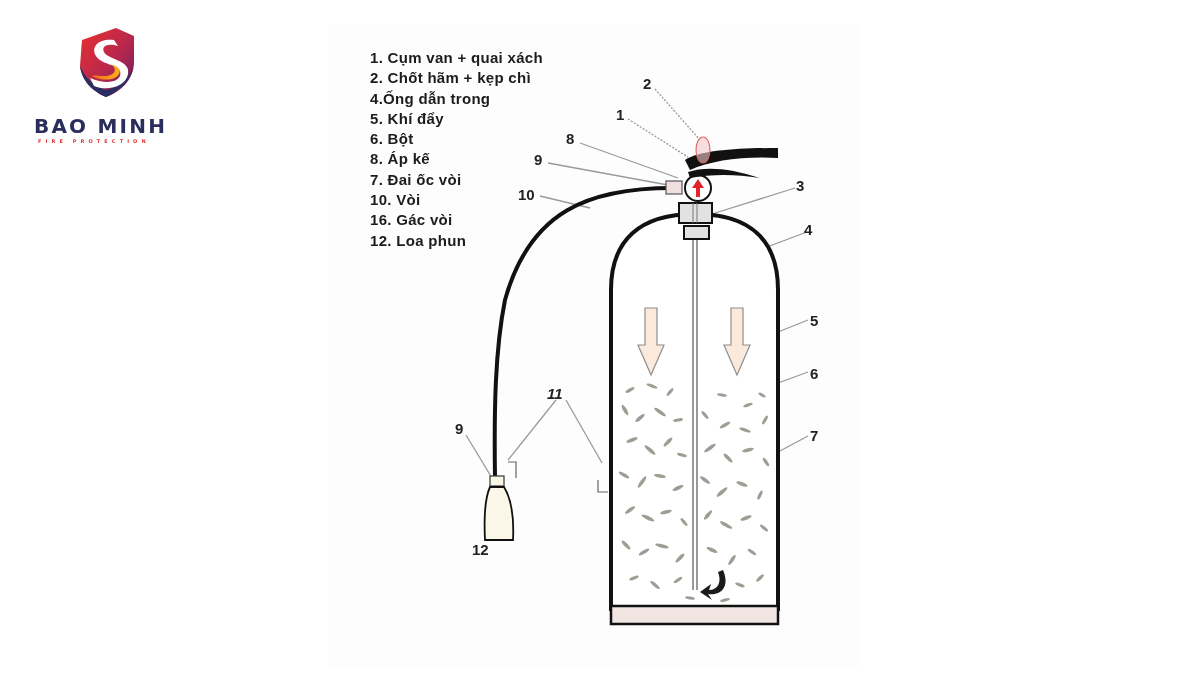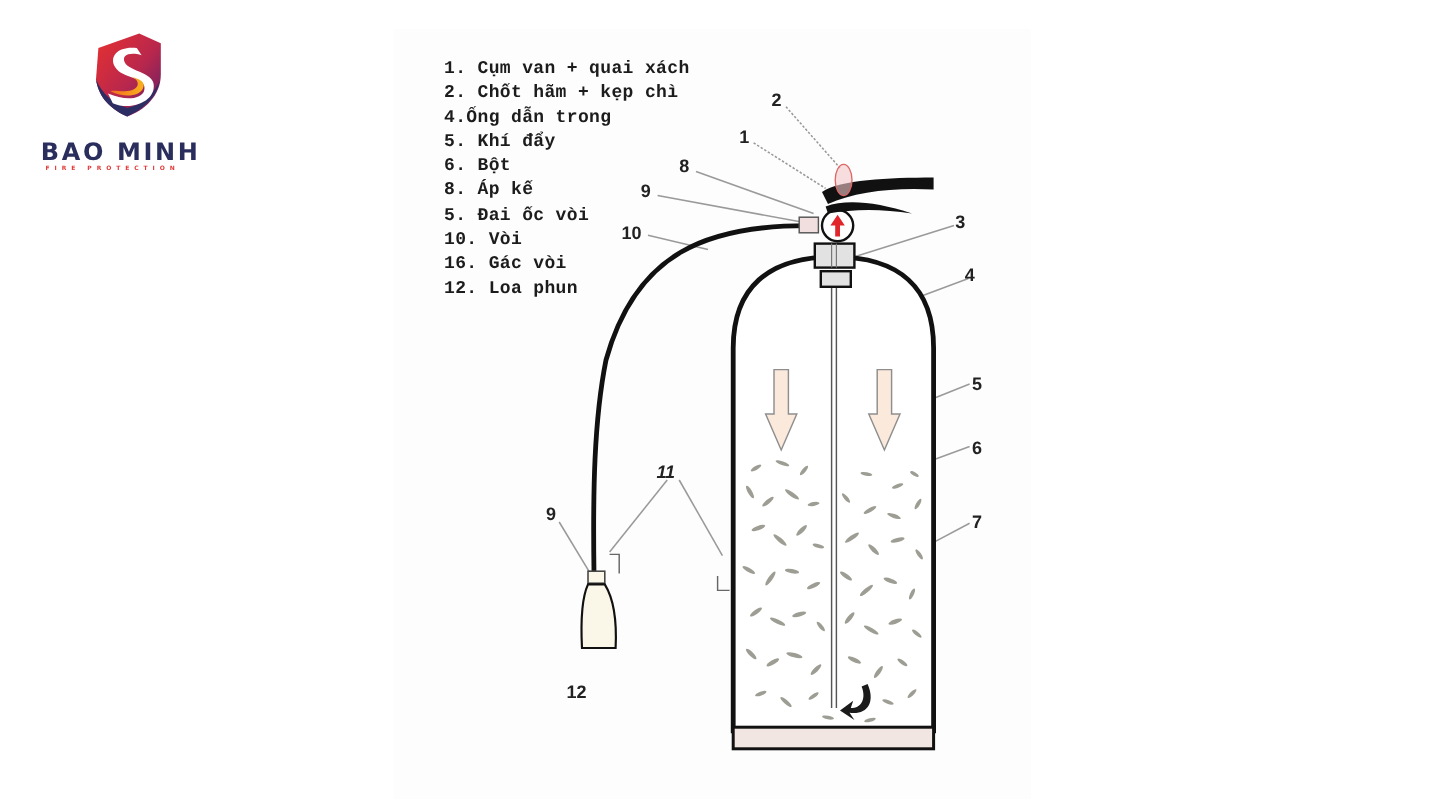--- a/index.html
+++ b/index.html
@@ -22,21 +22,21 @@
   .panel {
     position: absolute; left: 328px; top: 24px; width: 531px; height: 642px;
     background: #fdfdfd;
   }
 
   .legend {
     position: absolute; left: 370px; top: 48px;
     font-family: "Liberation Sans", sans-serif; font-weight: bold;
     font-size: 15px; line-height: 20.3px; color: #1c1c1c; letter-spacing: 0.3px;
   }
-  .legend li { list-style: none; white-space: nowrap; font-family: Liberation Mono, monospace; }
+  .legend li { list-style: none; white-space: nowrap; }
 
   .diagram { position: absolute; left: 0; top: 0; width: 1200px; height: 675px; }
   .callout {
     position: absolute; font-family: "Liberation Sans", sans-serif; font-weight: bold;
     font-size: 15px; color: #222; line-height: 1;
   }
 </style>
 </head>
 <body>
 
@@ -64,21 +64,21 @@
 
 <div class="panel"></div>
 
 <ul class="legend">
   <li>1. Cụm van + quai xách</li>
   <li>2. Chốt hãm + kẹp chì</li>
   <li>4.Ống dẫn trong</li>
   <li>5. Khí đẩy</li>
   <li>6. Bột</li>
   <li>8. Áp kế</li>
-  <li>5. Đai ốc vòi</li>
+  <li>7. Đai ốc vòi</li>
   <li>10. Vòi</li>
   <li>16. Gác vòi</li>
   <li>12. Loa phun</li>
 </ul>
 
 <svg class="diagram" viewBox="0 0 1200 675">
 
   <g stroke="#9a9a9a" stroke-width="1.3" fill="none">
     <line x1="655" y1="89" x2="700" y2="140" stroke-dasharray="2 1.5"></line>
     <line x1="628" y1="119" x2="688" y2="157" stroke-dasharray="2 1.5"></line>
@@ -197,13 +197,13 @@
 <span class="callout" style="left:566px; top:131px;">8</span>
 <span class="callout" style="left:534px; top:152px;">9</span>
 <span class="callout" style="left:518px; top:187px;">10</span>
 <span class="callout" style="left:796px; top:178px;">3</span>
 <span class="callout" style="left:804px; top:222px;">4</span>
 <span class="callout" style="left:810px; top:313px;">5</span>
 <span class="callout" style="left:810px; top:366px;">6</span>
 <span class="callout" style="left:810px; top:428px;">7</span>
 <span class="callout" style="left:547px; top:386px;font-style:italic;">11</span>
 <span class="callout" style="left:455px; top:421px;">9</span>
-<span class="callout" style="left:472px; top:570px;">12</span>
+<span class="callout" style="left:472px; top:542px;">12</span>
 
 </body></html>

